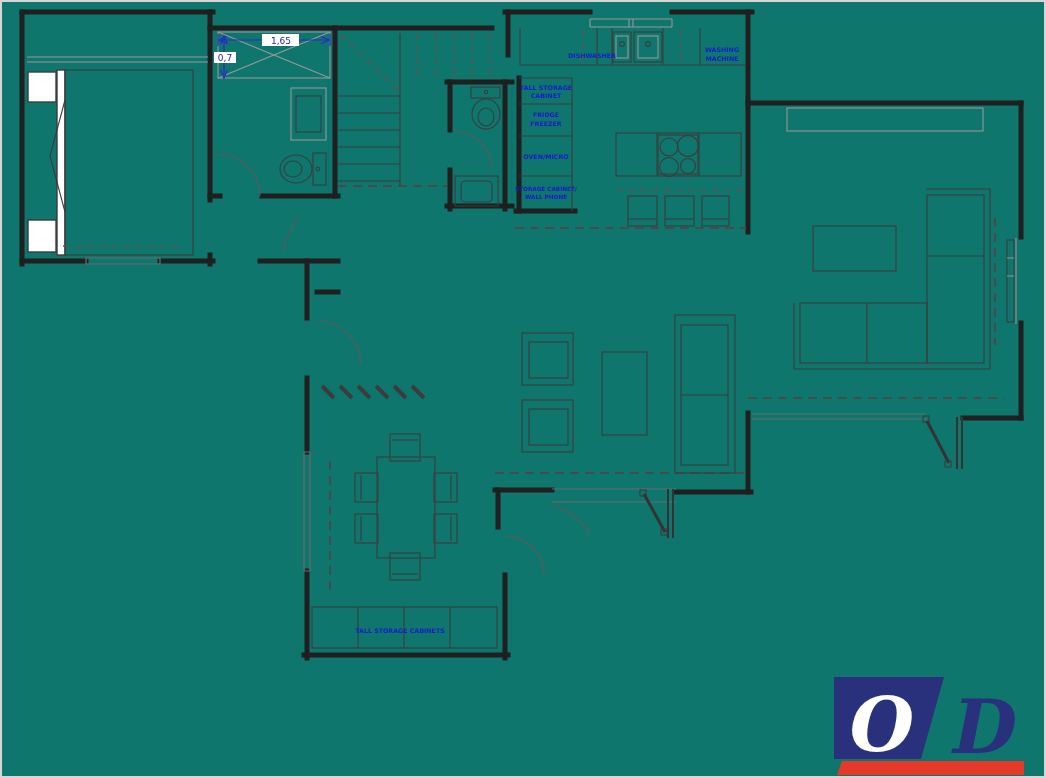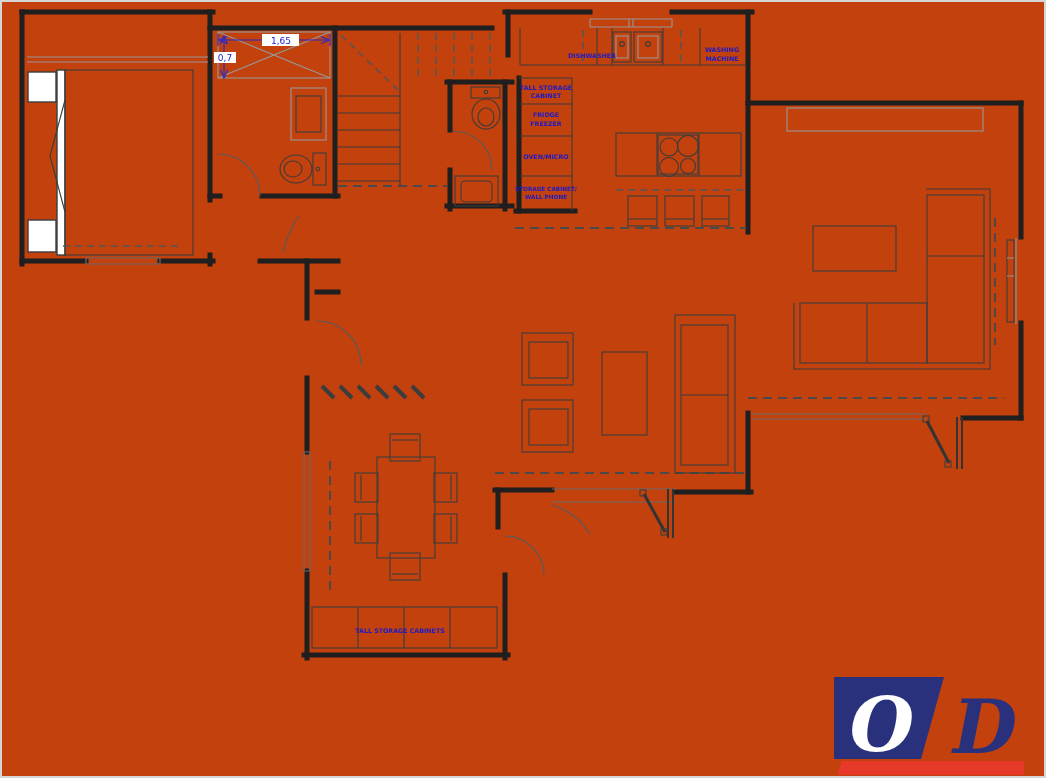--- a/index.html
+++ b/index.html
@@ -1,16 +1,16 @@
 <!DOCTYPE html>
 <html><head>
 <meta charset="utf-8">
 <style>
   html,body { margin:0; padding:0; background:#fff; }
-  .canvas { position:relative; width:1046px; height:778px; background:#c2410c;
+  .canvas { position:relative; width:1046px; height:778px; background:#0f766e;
             outline:2px solid #d6d6d6; outline-offset:-2px; overflow:hidden;
             font-family:"Liberation Sans", sans-serif; }
   svg { display:block; }
   .wall   { stroke:#1f1f1f; stroke-width:5; fill:none; stroke-linecap:square; }
   .furn   { stroke:#3c3c3c; stroke-width:1.4; fill:#ffffff; }
   .furnln { stroke:#3c3c3c; stroke-width:1.1; fill:none; }
   .lite   { stroke:#979797; stroke-width:1.1; fill:none; }
   .med    { stroke:#6b6b6b; stroke-width:1.2; fill:none; }
   .dash   { stroke:#4a4a4a; stroke-width:1.9; fill:none; stroke-dasharray:9 6; }
   .dash2  { stroke:#555555; stroke-width:1.5; fill:none; stroke-dasharray:7 5; }

